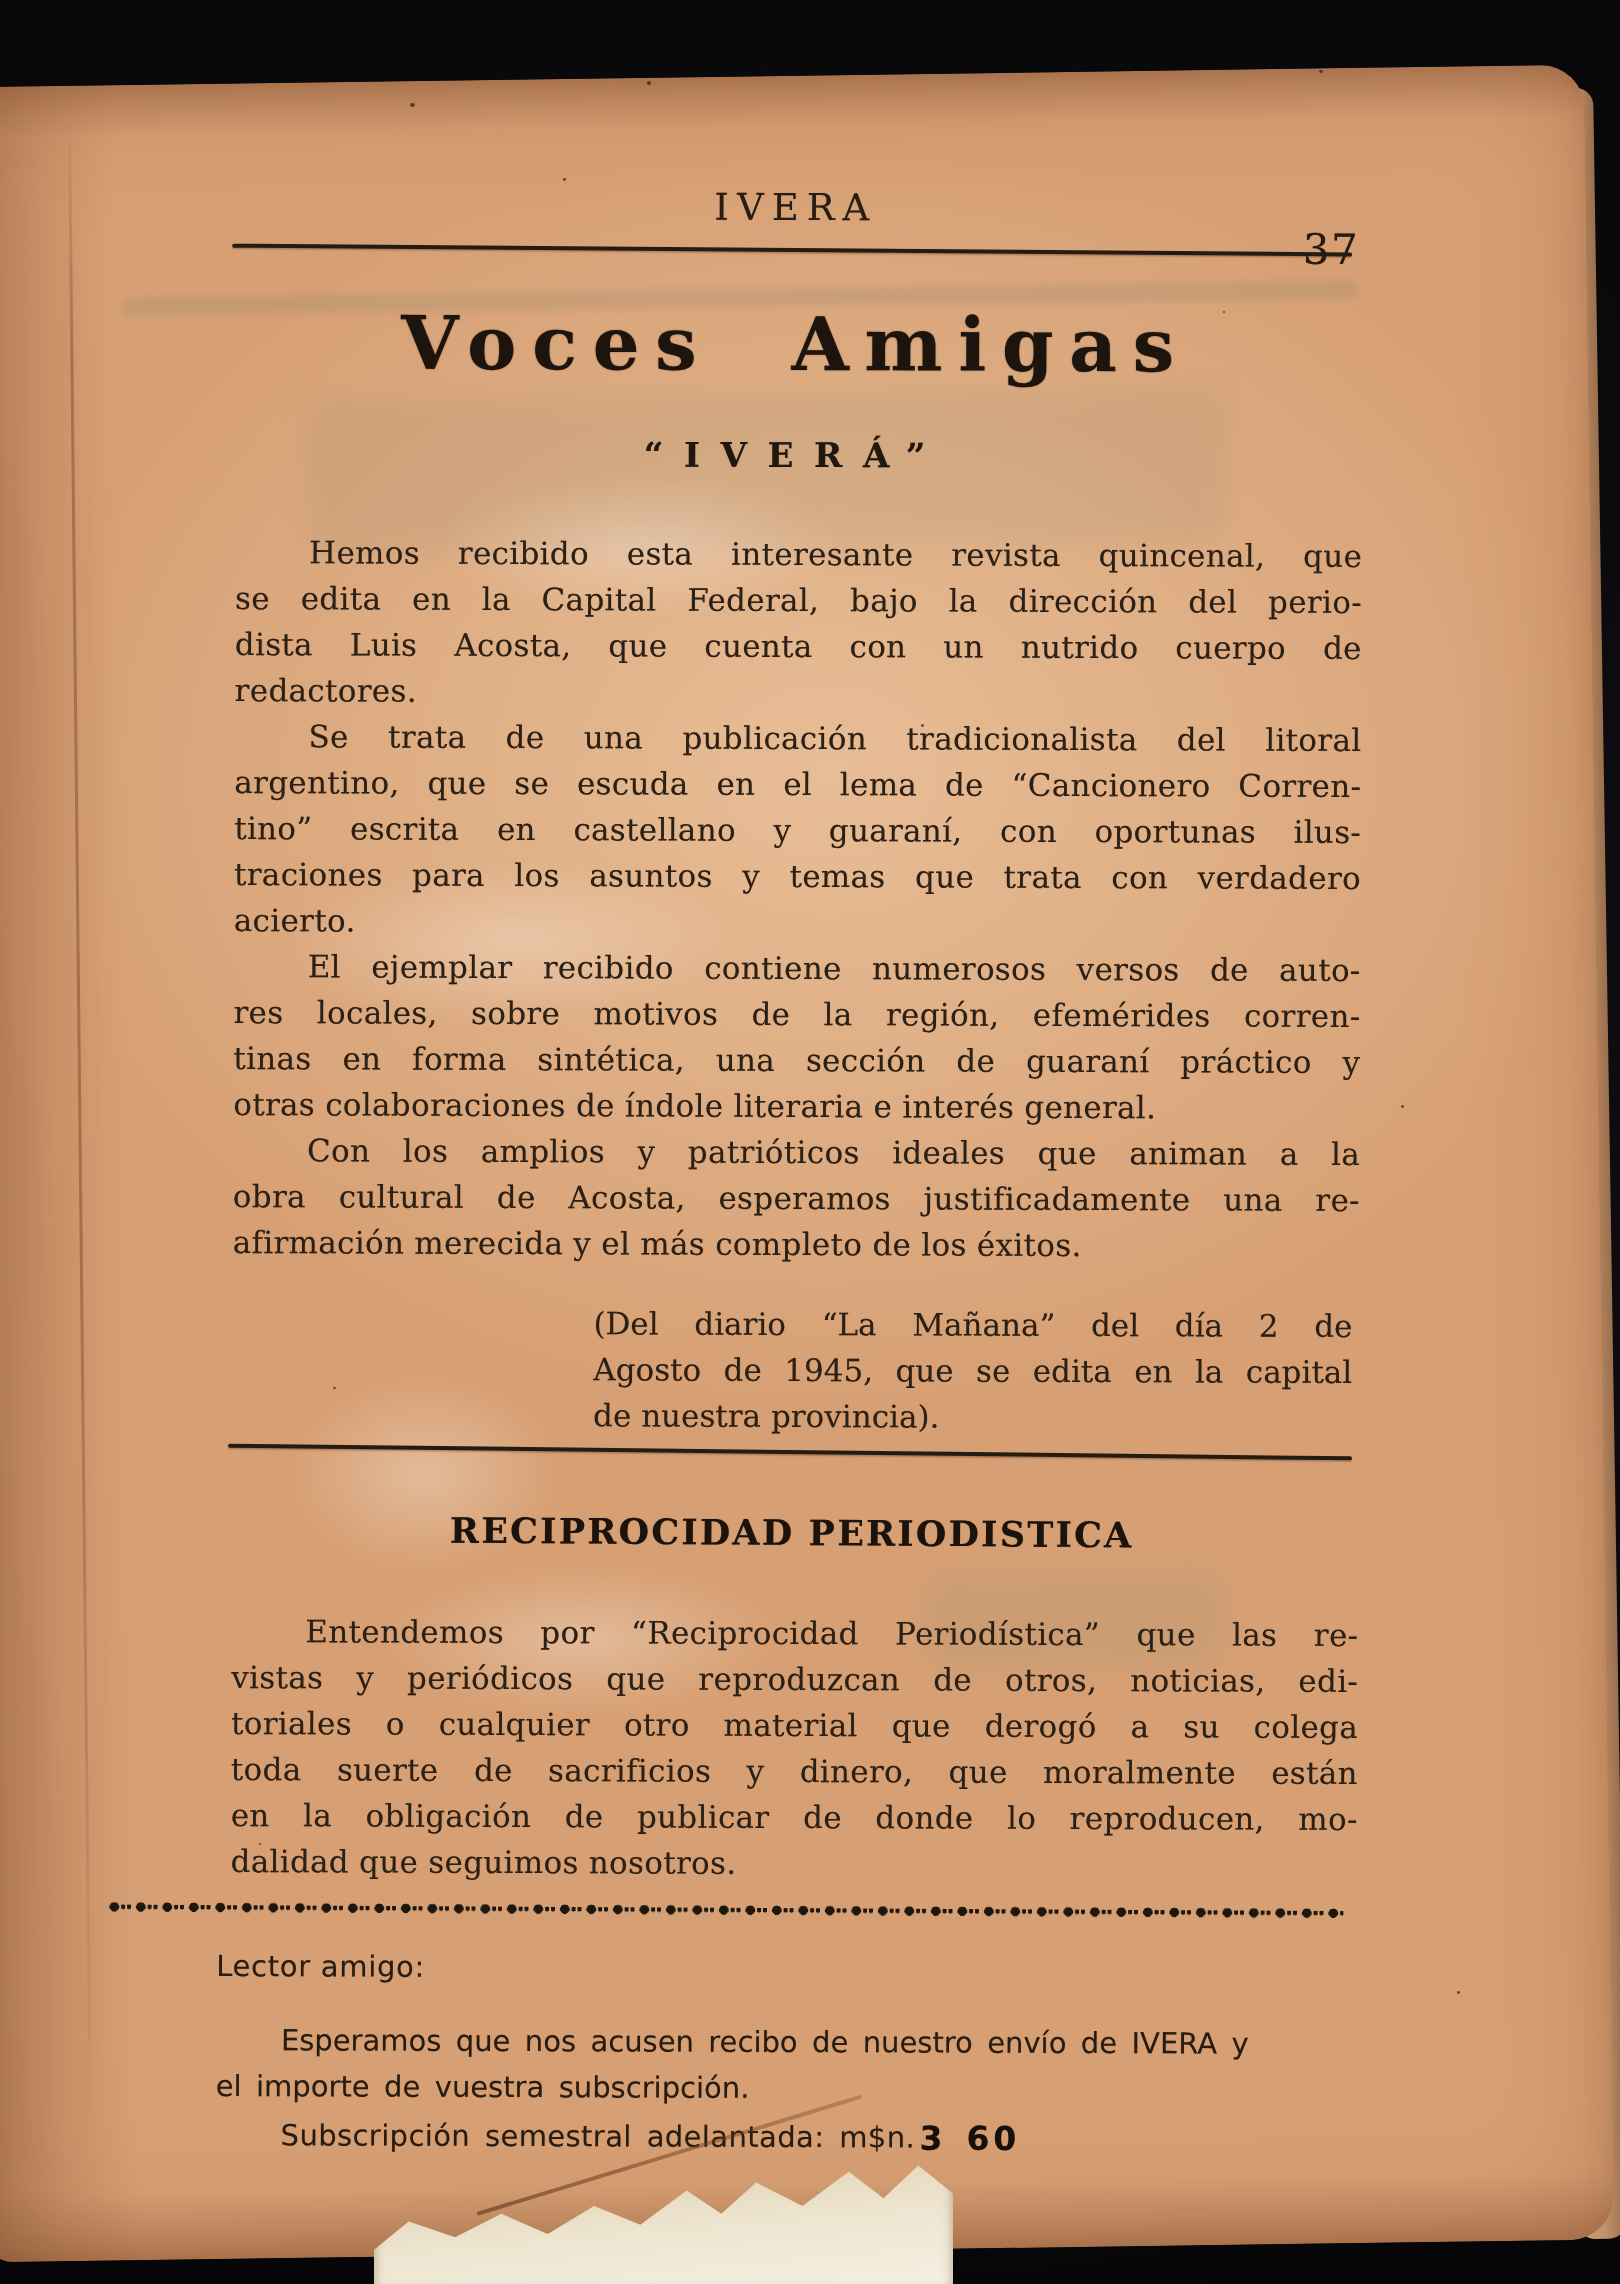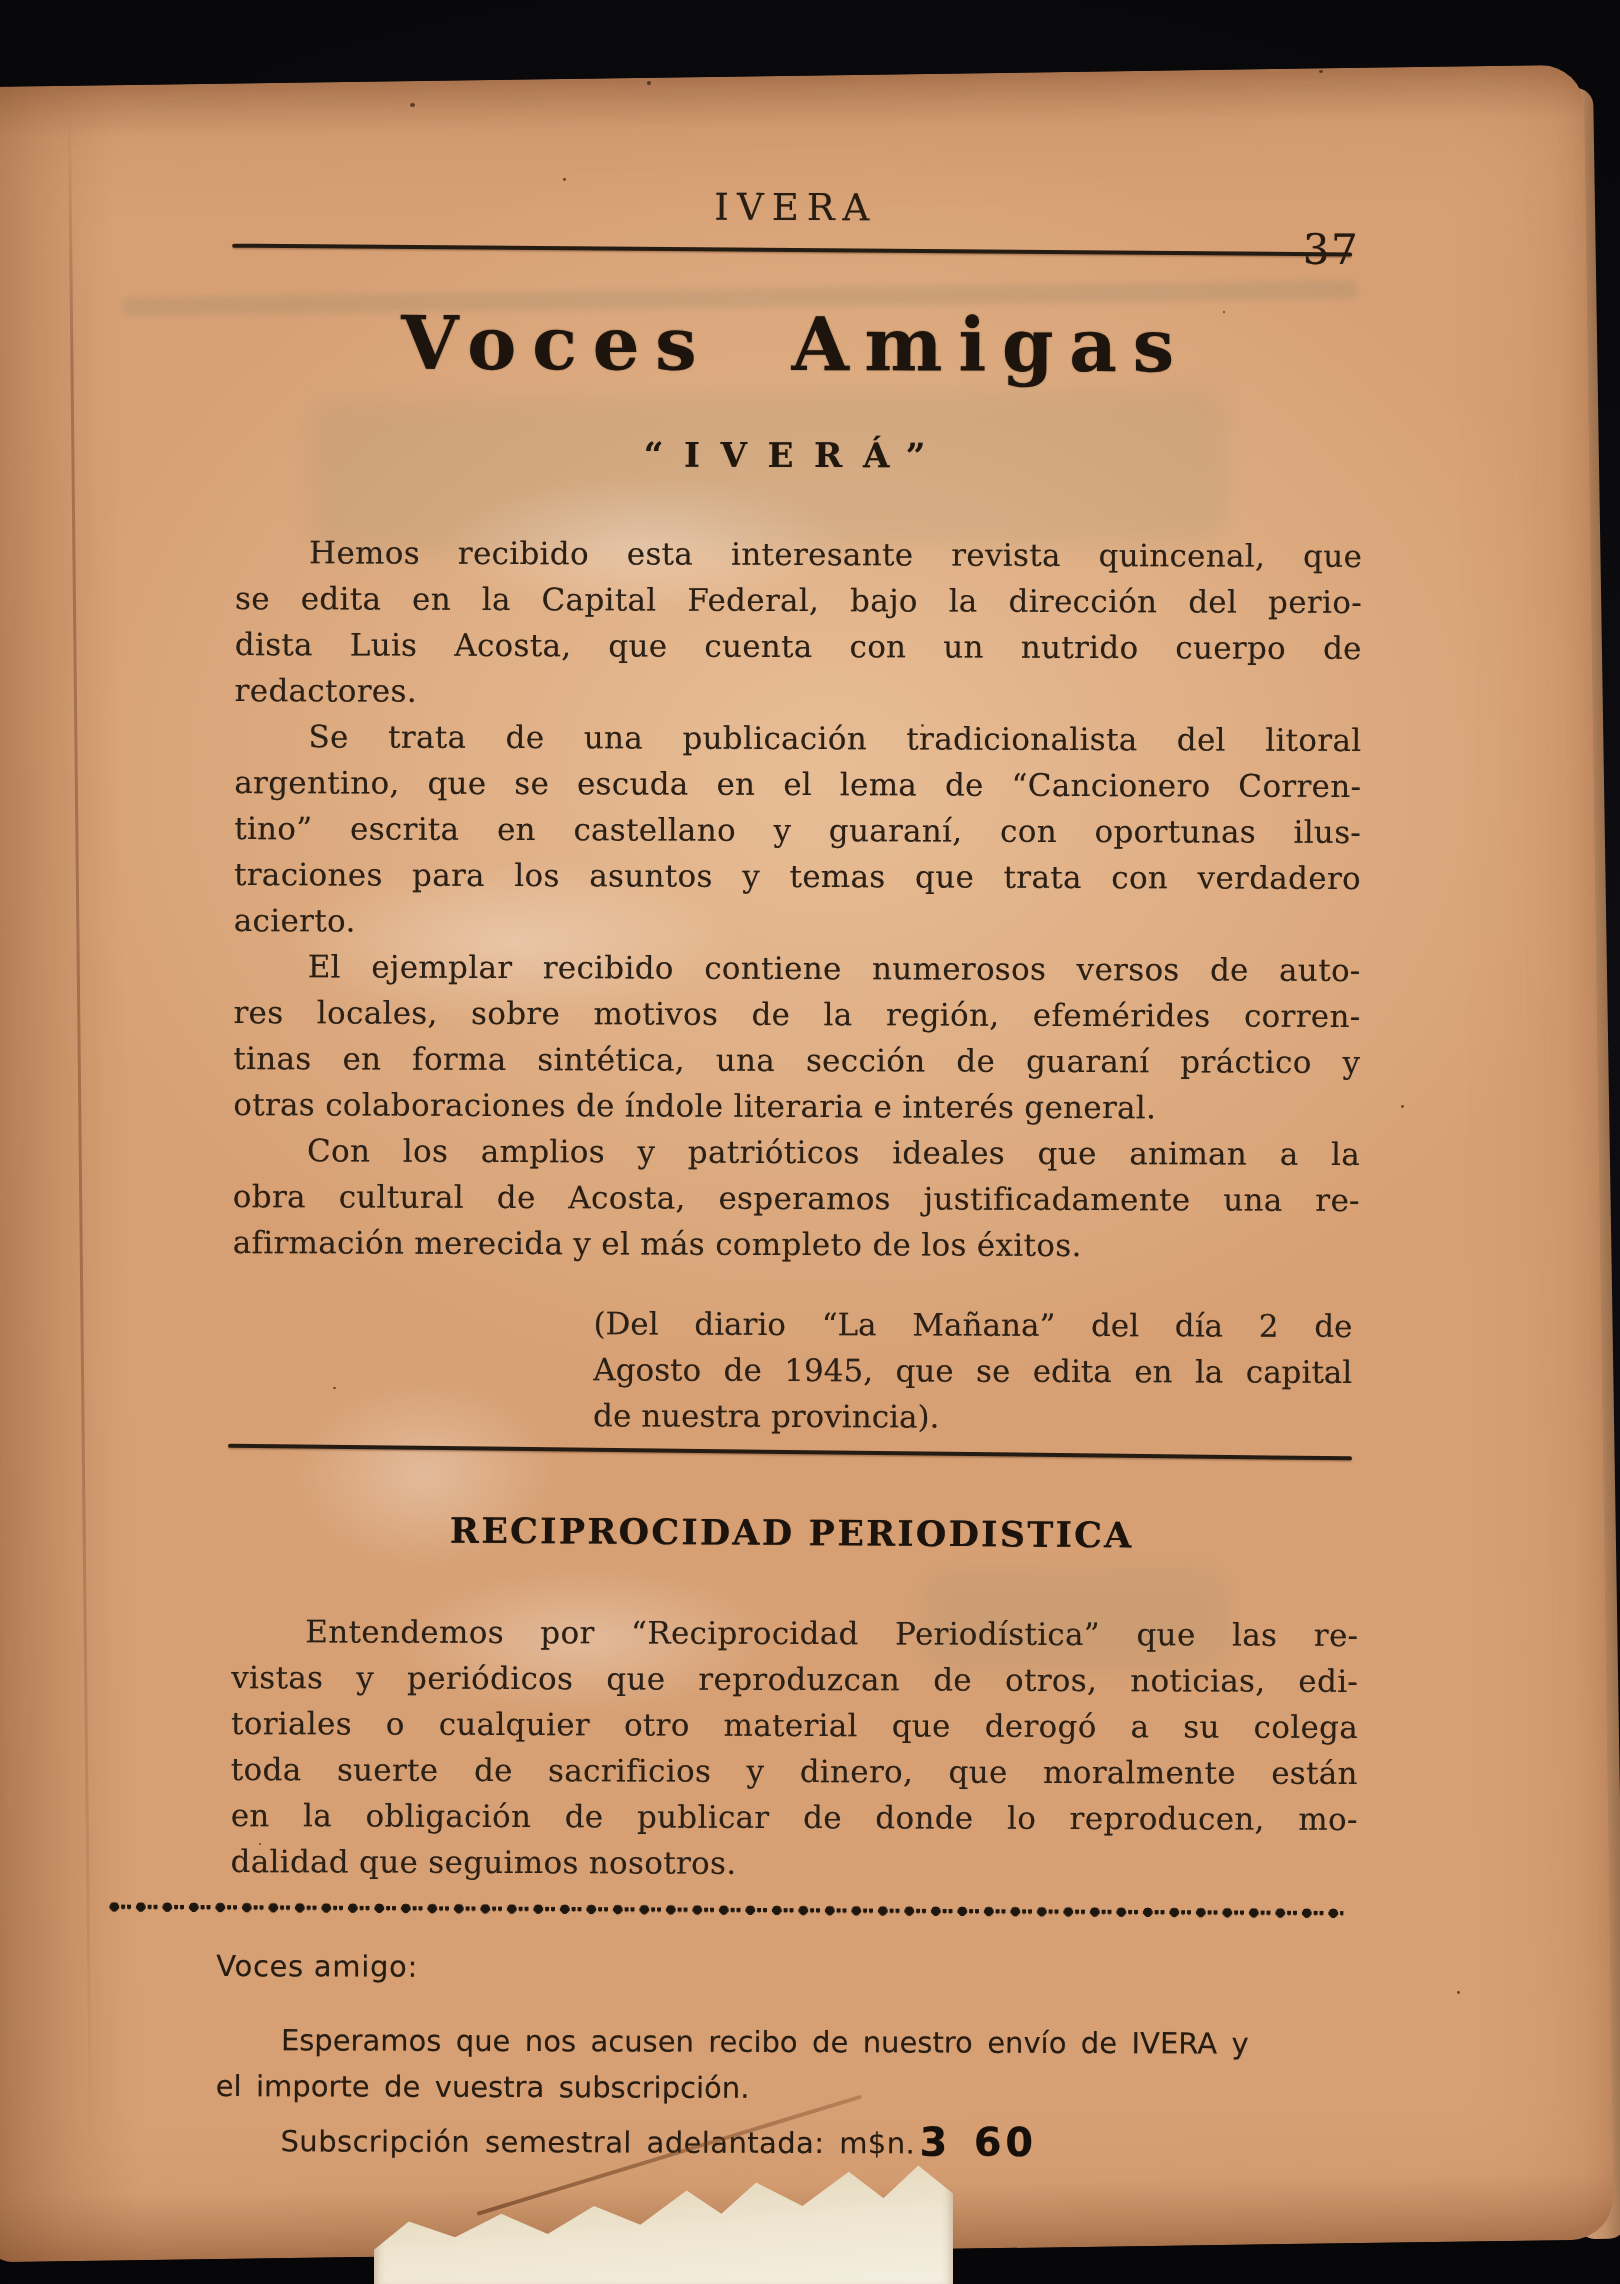--- a/index.html
+++ b/index.html
@@ -80,21 +80,21 @@
 
   .sans { font-family:"DejaVu Sans", sans-serif; }
   .salutation { position:absolute; left:248px; top:1875px; font-size:29px; color:#261c11;
                 letter-spacing:0.7px; text-shadow:0 0 0.7px rgba(45,28,15,.4); }
   .footer-msg { position:absolute; left:248px; top:1943px; width:1135px; font-size:29px;
                 color:#261c11; word-spacing:5.2px; }
   .footer-msg .line { line-height:46px; text-align:left; text-align-last:auto; }
   .footer-msg .line-first { padding-left:65px; }
   .subline { position:absolute; left:313px; top:2040px; font-size:29px; color:#261c11;
              word-spacing:5.2px; letter-spacing:0.4px; text-shadow:0 0 0.7px rgba(45,28,15,.4); }
-  .amount { font-weight:700; font-size:40px; letter-spacing:3.7px; color:#17100a;
+  .amount { font-weight:700; font-size:33px; letter-spacing:3.7px; color:#17100a;
             display:inline-block; transform:translateY(2.2px); margin-left:4.4px; }
 
   
   .crease { position:absolute; left:108px; top:29.5px; width:2.9px; height:2034px;
             background:linear-gradient(180deg, rgba(100,55,30,0) 0%, rgba(100,55,30,.38) 12%,
                        rgba(104,58,32,.42) 55%, rgba(100,55,30,0) 100%); transform:rotate(0.2deg); }
   .sheen { position:absolute; border-radius:50%; filter:blur(4.4px);
            background:radial-gradient(ellipse, rgba(255,249,244,.30), rgba(255,255,255,0) 70%); }
   .ghost { position:absolute; filter:blur(11.8px); background:rgba(125,130,106,.12); border-radius:29.5px; }
   .speck { position:absolute; border-radius:50%; background:#38281a; opacity:.75; }
@@ -182,21 +182,21 @@
             <div class="line">vistas y periódicos que reproduzcan de otros, noticias, edi-</div>
             <div class="line">toriales o cualquier otro material que derogó a su colega</div>
             <div class="line">toda suerte de sacrificios y dinero, que moralmente están</div>
             <div class="line">en la obligación de publicar de donde lo reproducen, mo-</div>
             <div class="line line-last">dalidad que seguimos nosotros.</div>
           </div>
       </div>
 
       <div class="dotted"></div>
 
-      <div class="salutation sans">Voces amigo:</div>
+      <div class="salutation sans">Lector amigo:</div>
       <div class="footer-msg sans">
           <div class="line line-first">Esperamos que nos acusen recibo de nuestro envío de IVERA y</div>
           <div class="line line-last">el importe de vuestra subscripción.</div>
         </div>
       <div class="subline sans">
         <span>Subscripción semestral adelantada: m$n.</span><span class="amount">3 60</span>
       </div>
 
     </div>
   </div>

